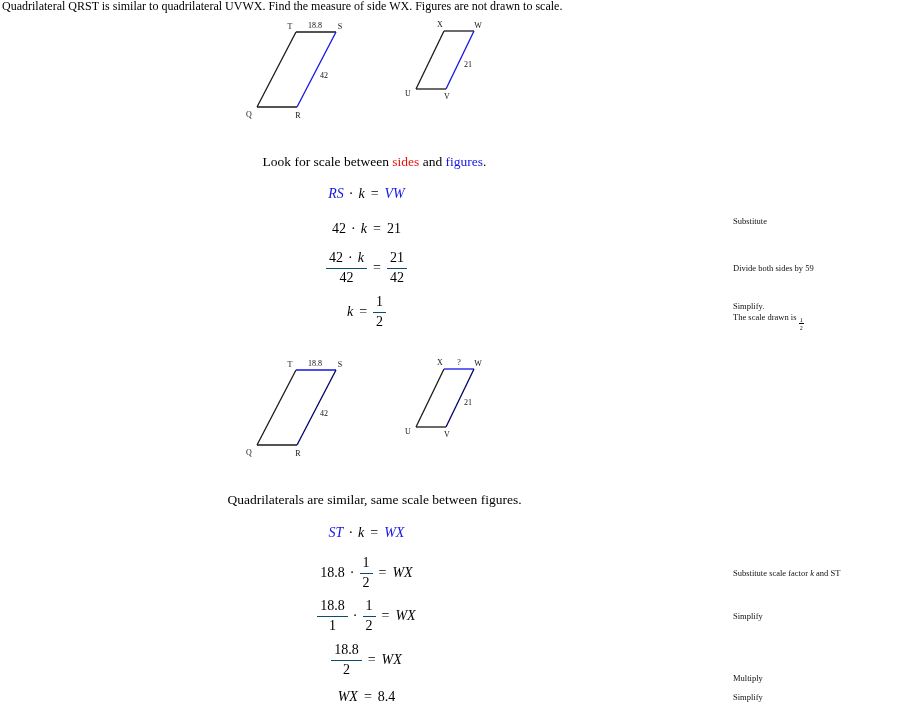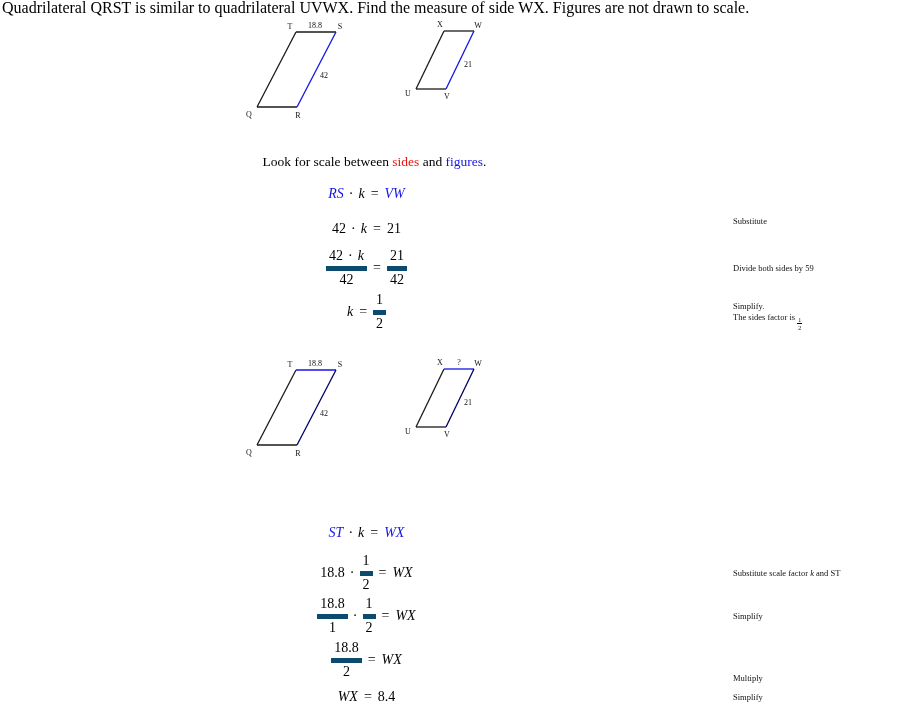--- a/index.html
+++ b/index.html
@@ -2,21 +2,21 @@
 <html><head>
 <meta charset="utf-8">
 <style>
   html,body { margin:0; padding:0; background:#ffffff; }
   .page {
     position:relative; width:913px; height:707px; background:#ffffff;
     font-family:"Liberation Serif", "DejaVu Serif", serif; color:#000;
     overflow:hidden;
   }
   .title {
-    position:absolute; left:2px; top:-1px; font-size:16px; white-space:nowrap;
+    position:absolute; left:2px; top:-1px; font-size:12px; white-space:nowrap;
   }
   .figure { position:absolute; left:240px; }
   #fig1 { top:14px; }
   #fig2 { top:352px; }
   .caption {
     position:absolute; left:0; width:733px; text-align:center;
     font-size:13.5px; white-space:nowrap;padding-left:8px;
   }
   #cap1 { top:154px; }
   #cap2 { top:492px; }
@@ -24,21 +24,21 @@
   .blue { color:#1414e6; }
   .step {
     position:absolute; left:0; width:733px;
     display:flex; justify-content:center; align-items:center;
   }
   .eq { display:inline-flex; align-items:center; font-size:14px; white-space:pre; }
   .it { font-style:italic; }
   .dot { margin:0 5px; }
   .rel { margin:0 6px; }
   .frac { display:inline-flex; flex-direction:column; align-items:center; line-height:1.2; }
-  .frac .num { display:block; border-bottom:5px solid #0c4a6e; padding:0 3px 1px; white-space:pre; }
+  .frac .num { display:block; border-bottom:1px solid #0c4a6e; padding:0 3px 1px; white-space:pre; }
   .frac .den { display:block; padding-top:1px; white-space:pre; }
   .ann {
     position:absolute; left:733px; font-size:8.5px; line-height:10.5px;
     white-space:nowrap; color:#111;
   }
   .tinyfrac {
     display:inline-flex; flex-direction:column; align-items:center;
     font-size:6px; line-height:1; vertical-align:-2px;
   }
   .tinyfrac .tnum { border-bottom:0.6px solid #000; padding:0 1px 0.5px; }
@@ -92,21 +92,21 @@
   <div class="step" style="top:250px;height:36px">
     <span class="eq"><span class="frac"><span class="num"><span>42</span><span class="dot">·</span><span class="it">k</span></span><span class="den">42</span></span><span class="rel">=</span><span class="frac"><span class="num">21</span><span class="den">42</span></span></span>
   </div>
   <div class="ann" style="top:263px"><span>Divide both sides by 59</span></div>
 
   <div class="step" style="top:294px;height:36px">
     <span class="eq"><span class="it">k</span><span class="rel">=</span><span class="frac"><span class="num">1</span><span class="den">2</span></span></span>
   </div>
   <div class="ann" style="top:301px">
     <div>Simplify.</div>
-    <div><span>The sides factor is </span><span class="tinyfrac">
+    <div><span>The scale drawn is </span><span class="tinyfrac">
           <span class="tnum">1</span>
           <span class="tden">2</span>
         </span></div>
   </div>
 
   <svg id="fig2" class="figure" width="250" height="112" viewBox="0 0 250 112">
     <g>
       <line x1="17" y1="93" x2="56" y2="18" stroke="#1a1a1a" stroke-width="1.3"></line>
       <line x1="56" y1="18" x2="96" y2="18" stroke="#1414e6" stroke-width="1.3"></line>
       <line x1="17" y1="93" x2="57" y2="93" stroke="#1a1a1a" stroke-width="1.3"></line>
@@ -125,20 +125,21 @@
       <line x1="234" y1="17" x2="206" y2="75" stroke="#000066" stroke-width="1.3"></line>
       <text x="200" y="13" text-anchor="middle">X</text>
       <text x="219" y="13" text-anchor="middle">?</text>
       <text x="238" y="14" text-anchor="middle">W</text>
       <text x="224" y="53" text-anchor="start">21</text>
       <text x="168" y="82" text-anchor="middle">U</text>
       <text x="207" y="85" text-anchor="middle">V</text>
     </g>
   </svg>
 
+  <div id="cap2" class="caption">Quadrilaterals are similar, same scale between figures.</div>
 
   <div class="step" style="top:525px;height:16px">
     <span class="eq"><span class="it blue">ST</span><span class="dot">·</span><span class="it">k</span><span class="rel">=</span><span class="it blue">WX</span></span>
   </div>
 
   <div class="step" style="top:555px;height:36px">
     <span class="eq"><span>18.8</span><span class="dot">·</span><span class="frac"><span class="num">1</span><span class="den">2</span></span><span class="rel">=</span><span class="it">WX</span></span>
   </div>
   <div class="ann" style="top:568px"><span>Substitute scale factor </span><span class="it">k</span><span> and ST</span></div>
 

